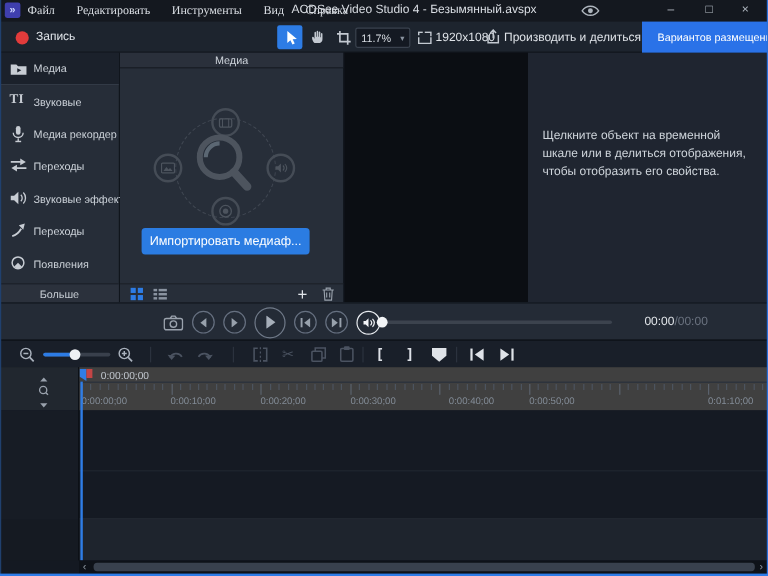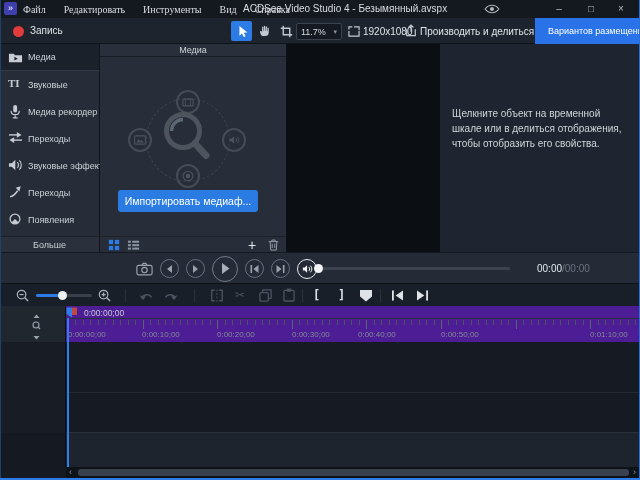--- a/index.html
+++ b/index.html
@@ -82,21 +82,21 @@
   .tl-ico{position:absolute;display:flex;align-items:center;justify-content:center;}
   .bracket{font-size:12px;font-weight:bold;color:#dde1e7;font-family:"DejaVu Sans Mono",monospace;}
   .tz-track{position:absolute;left:36px;top:10px;width:56px;height:3px;background:#39404c;border-radius:2px;}
   .tz-fill{position:absolute;left:0;top:0;width:25px;height:3px;background:#2d7ce5;border-radius:2px;}
   .tz-dot{position:absolute;left:58px;top:6.5px;width:9px;height:9px;border-radius:50%;background:#eef0f3;}
 
   
   .tl-gutter{position:absolute;left:0;top:306px;width:65px;height:36px;background:#21272f;}
   .tl-gutter-low{position:absolute;left:0;top:342px;width:65px;height:91px;background:#171c25;}
   .gutter-border{position:absolute;left:65px;top:306px;width:1px;height:172px;background:#0c1016;}
-  .ruler{position:absolute;left:66px;top:306px;width:574px;height:36px;background:#4c1d95;}
+  .ruler{position:absolute;left:66px;top:306px;width:574px;height:36px;background:#404040;}
   .marker-row{position:absolute;left:0;top:0;width:100%;height:13px;border-bottom:1px solid #2a313c;}
   .playhead-time{position:absolute;left:18px;top:2px;font-size:8.5px;color:#c3c9d0;}
   .ticks{position:absolute;left:2px;top:14px;right:0;height:12px;}
   .tick{position:absolute;top:0;width:1px;height:5px;background:#4c545f;}
   .tick.major{height:9px;background:#5a626d;}
   .ruler-lbl{position:absolute;top:24px;font-size:8px;color:#828b96;white-space:nowrap;}
   .tl-rowA{position:absolute;left:66px;top:342px;width:574px;height:51px;background:#151a23;border-bottom:1px solid #242a34;}
   .tl-rowB{position:absolute;left:66px;top:393px;width:574px;height:40px;background:#151a23;border-bottom:1px solid #2a303a;}
   .tl-track-body{position:absolute;left:66px;top:433px;width:574px;height:34px;background:#1e242d;}
   .track-header{position:absolute;left:0;top:433px;width:65px;height:34px;background:#2a303a;}
@@ -549,21 +549,21 @@
         <span class="tick" style="left: 537.12px;"></span>
         <span class="tick" style="left: 544.58px;"></span>
         <span class="tick" style="left: 552.04px;"></span>
         <span class="tick" style="left: 559.5px;"></span>
         <span class="tick" style="left: 566.96px;"></span>
       </div>
     <span class="ruler-lbl" style="left:2px;">0:00:00;00</span>
     <span class="ruler-lbl" style="left:76px;">0:00:10;00</span>
     <span class="ruler-lbl" style="left:151px;">0:00:20;00</span>
     <span class="ruler-lbl" style="left:226px;">0:00:30;00</span>
-    <span class="ruler-lbl" style="left:292px;">0:00:40;00</span>
+    <span class="ruler-lbl" style="left:308px;">0:00:40;00</span>
     <span class="ruler-lbl" style="left:375px;">0:00:50;00</span>
     <span class="ruler-lbl" style="left:449px;margin-top:36px;">0:01:00;00</span>
     <span class="ruler-lbl" style="left:524px;">0:01:10;00</span>
   </div>
 
   <div class="tl-rowA"></div>
   <div class="tl-rowB"></div>
   <div class="tl-track-body"></div>
   <div class="gutter-border"></div>
 

